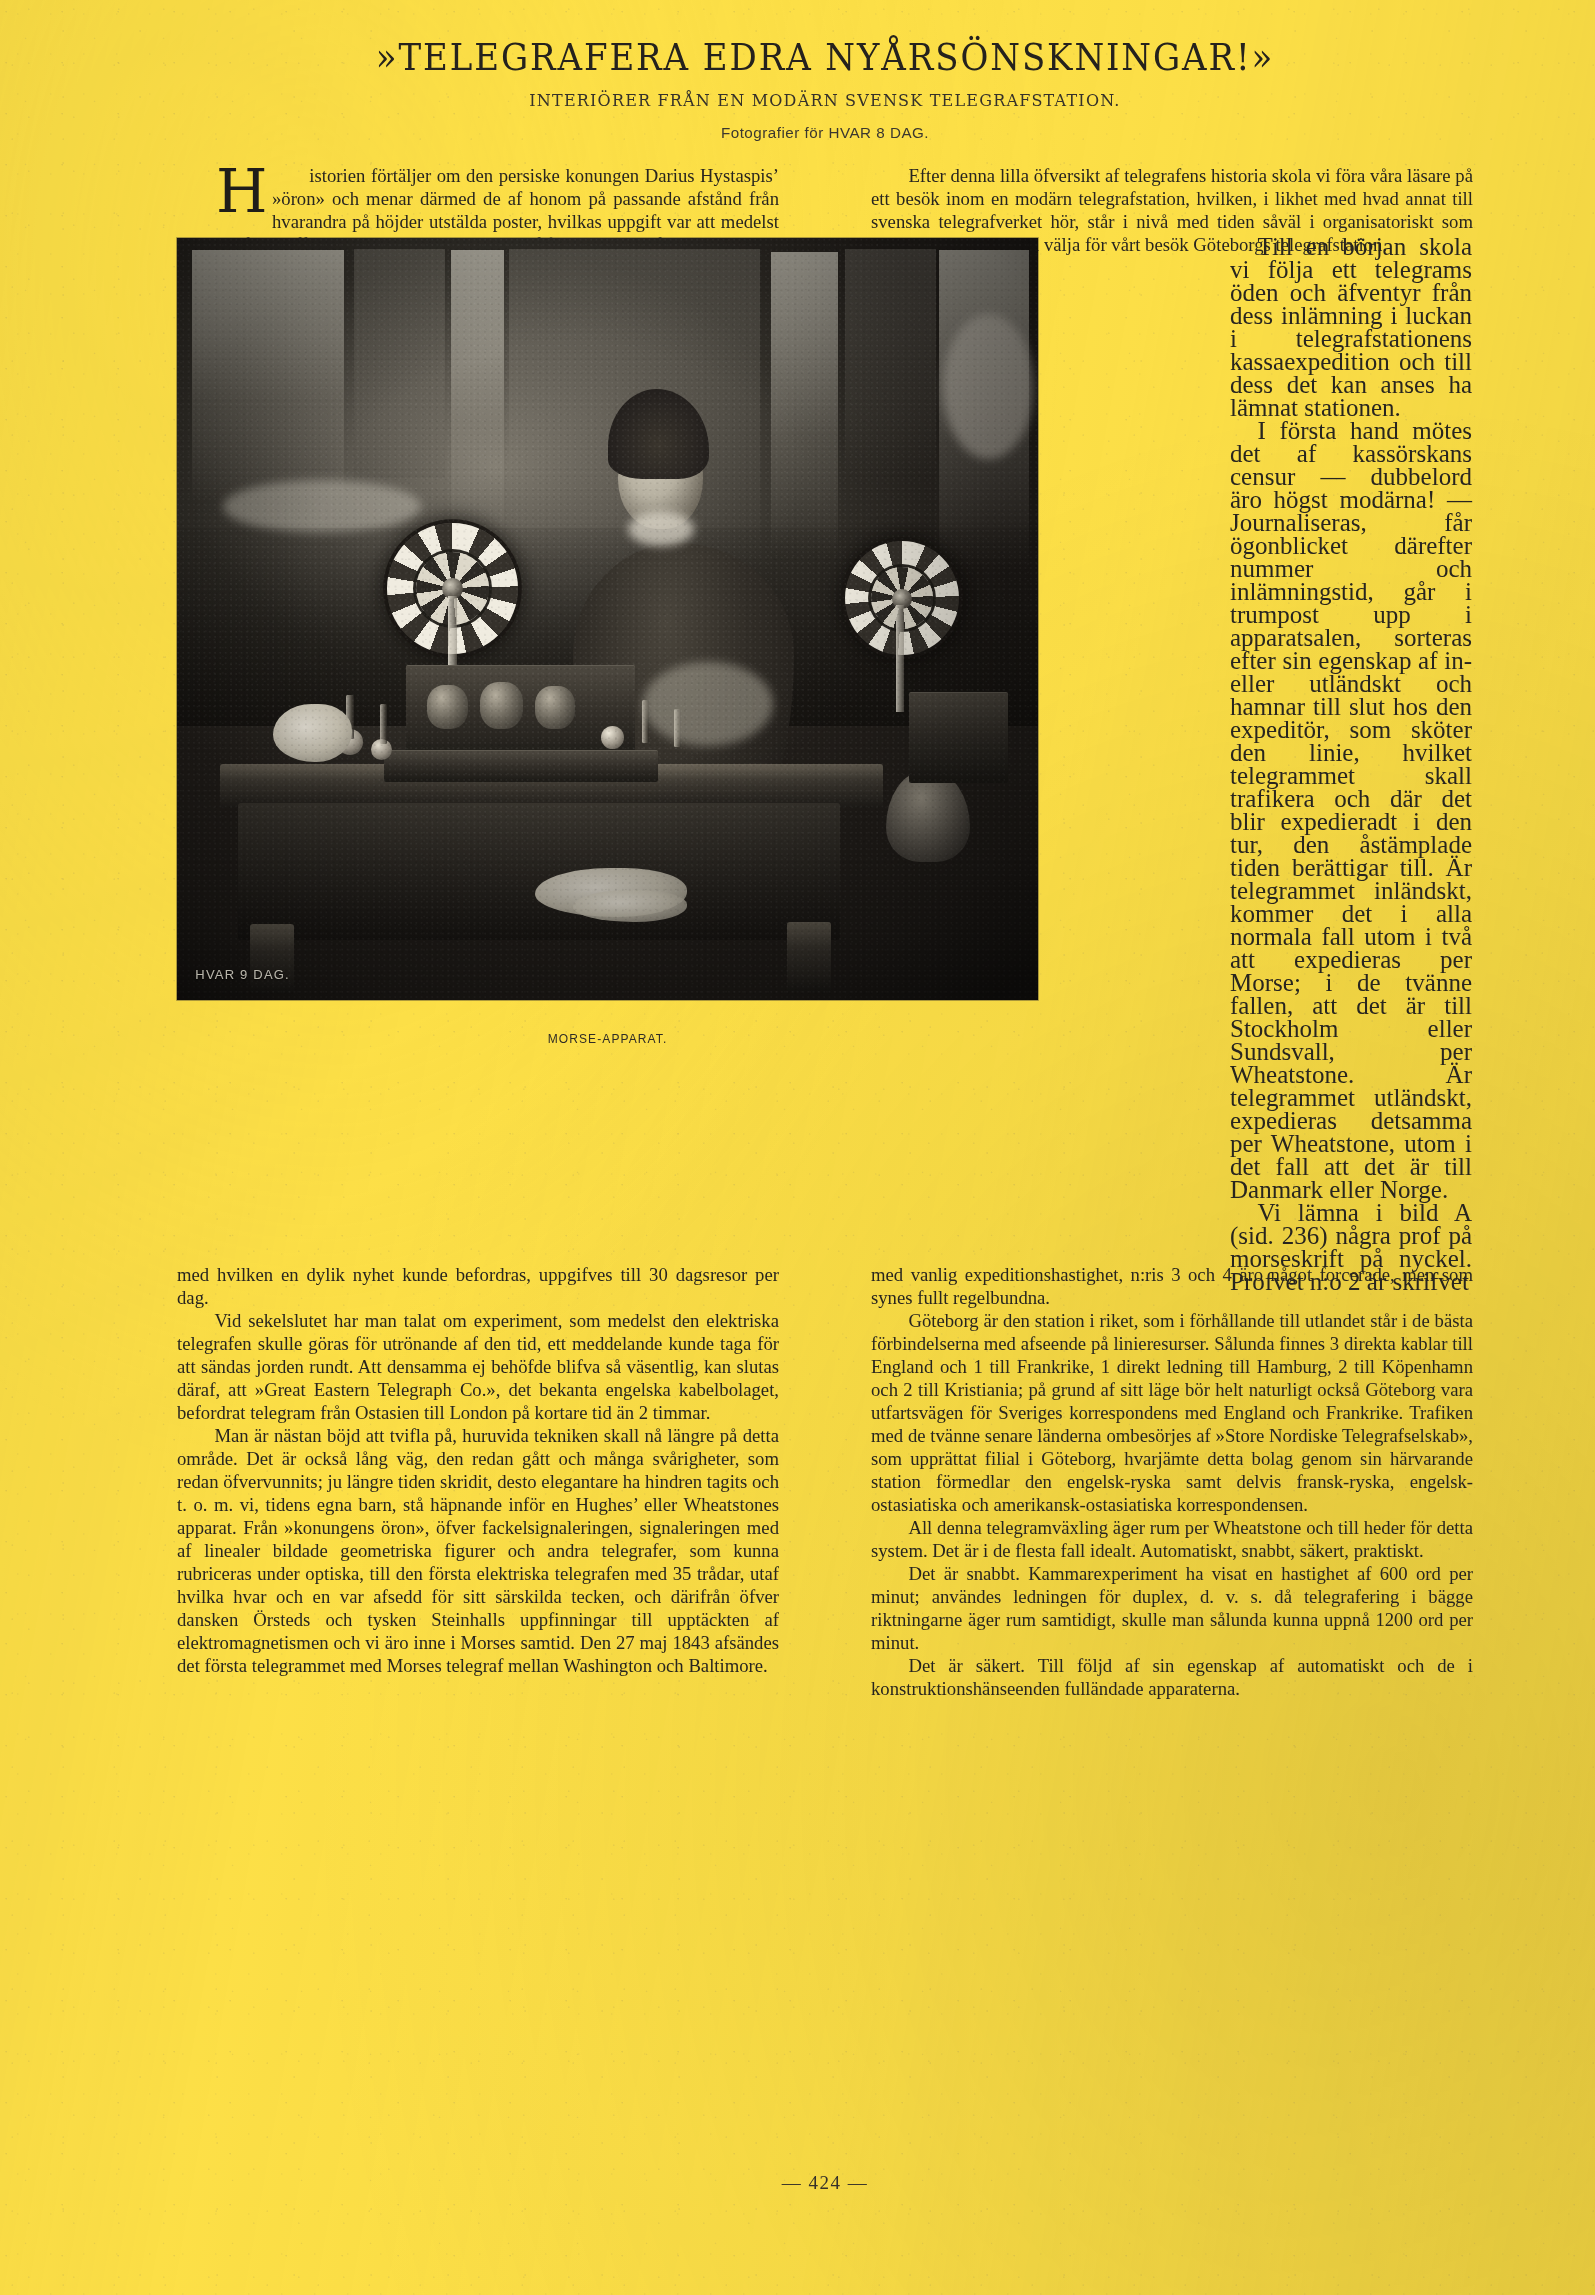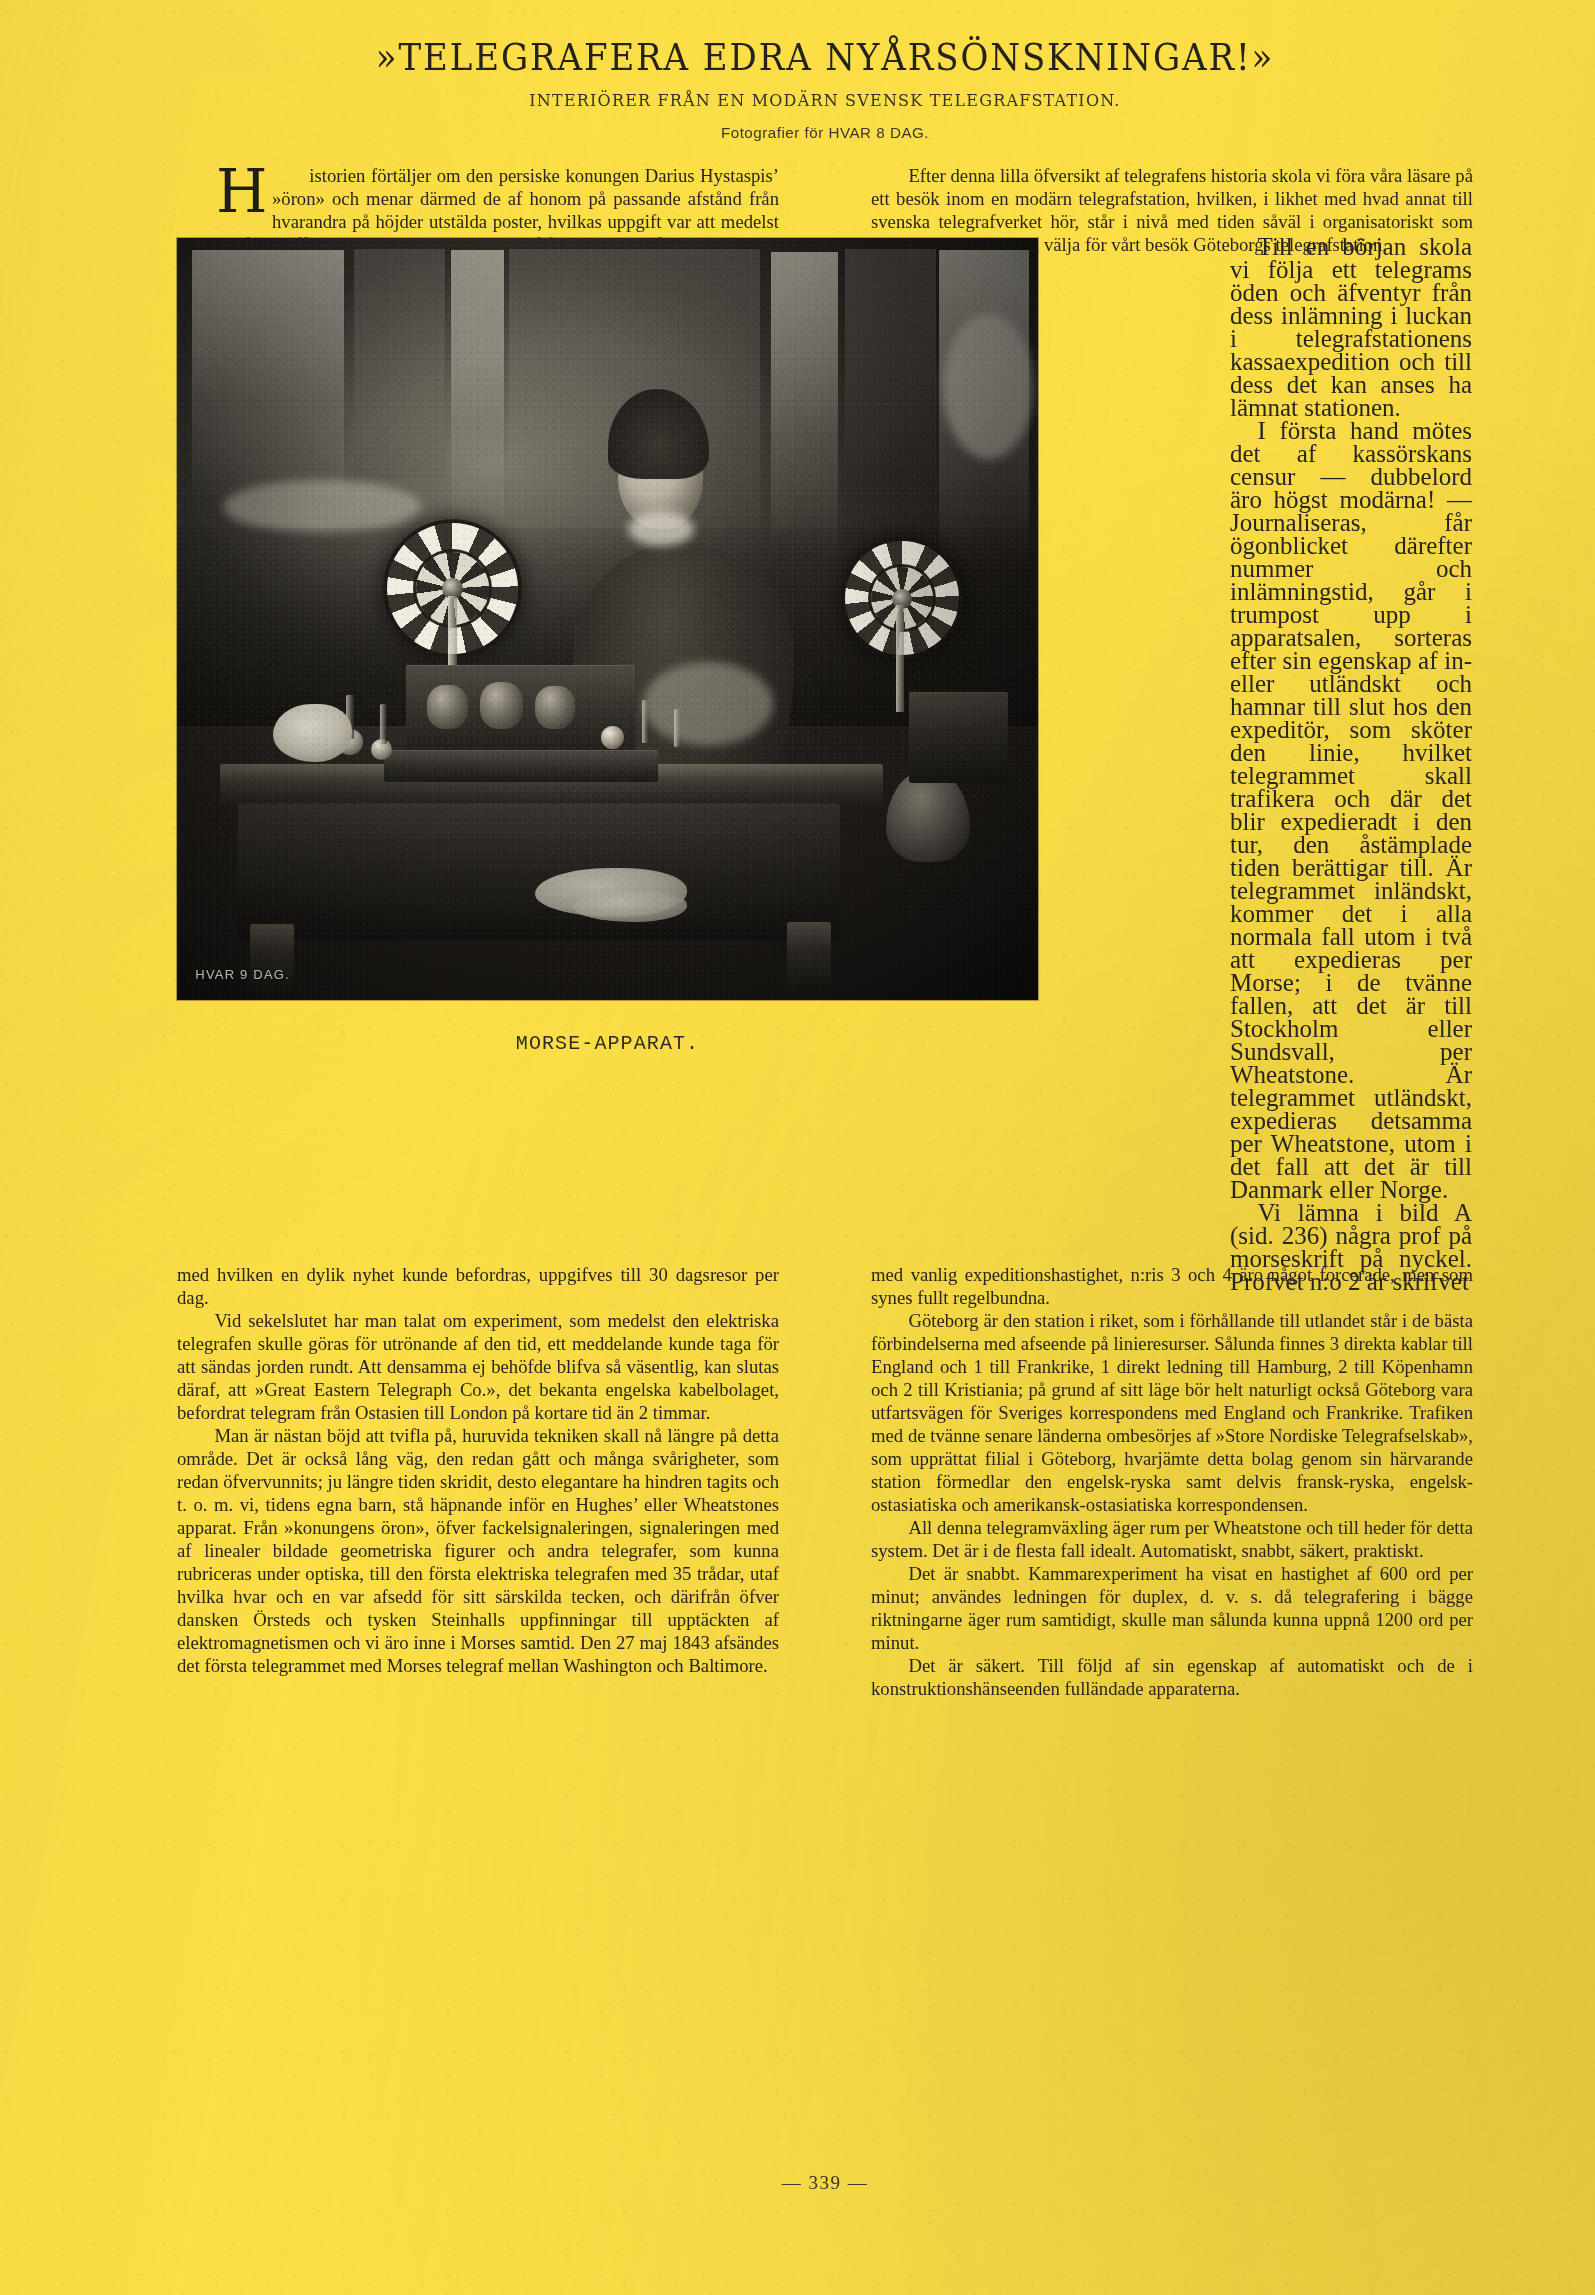--- a/index.html
+++ b/index.html
@@ -260,22 +260,22 @@
     bottom: 18.3px;
     font-family: "Liberation Sans", sans-serif;
     font-size: 13px;
     letter-spacing: 1.2px;
     color: rgba(228,224,210,0.80);
     text-shadow: 0 0.8px 1.5px rgba(0,0,0,0.8);
   }
   .figcaption {
     margin-top: 32px;
     text-align: center;
-    font-family: Liberation Mono, monospace;
-    font-size: 20px;
+    font-family: Liberation Sans, sans-serif;
+    font-size: 12px;
     letter-spacing: 1.1px;
     color: #2f2c26;
   }
 
   
   .lower {
     position: absolute;
     top: 1219px;
     left: 0;
     width: 1296px;
@@ -403,17 +403,17 @@
       </div>
       <div class="col col-right">
         <p class="noindent">med vanlig expeditionshastighet, n:ris 3 och 4 äro något forcerade, men som synes fullt regelbundna.</p>
         <p>Göteborg är den station i riket, som i förhållande till utlandet står i de bästa förbindelserna med afseende på linieresurser. Sålunda finnes 3 direkta kablar till England och 1 till Frankrike, 1 direkt ledning till Hamburg, 2 till Köpenhamn och 2 till Kristiania; på grund af sitt läge bör helt naturligt också Göteborg vara utfartsvägen för Sveriges korrespondens med England och Frankrike. Trafiken med de tvänne senare länderna ombesörjes af »Store Nordiske Telegrafselskab», som upprättat filial i Göteborg, hvarjämte detta bolag genom sin härvarande station förmedlar den engelsk-ryska samt delvis fransk-ryska, engelsk-ostasiatiska och amerikansk-ostasiatiska korrespondensen.</p>
         <p>All denna telegramväxling äger rum per Wheatstone och till heder för detta system. Det är i de flesta fall idealt. Automatiskt, snabbt, säkert, praktiskt.</p>
         <p>Det är snabbt. Kammarexperiment ha visat en hastighet af 600 ord per minut; användes ledningen för duplex, d. v. s. då telegrafering i bägge riktningarne äger rum samtidigt, skulle man sålunda kunna uppnå 1200 ord per minut.</p>
         <p>Det är säkert. Till följd af sin egenskap af automatiskt och de i konstruktionshänseenden fulländade apparaterna.</p>
       </div>
     </div>
 
-    <div class="folio">— 339 —</div>
+    <div class="folio">— 424 —</div>
 
   </div>
 </div>
 
 
 </body></html>

